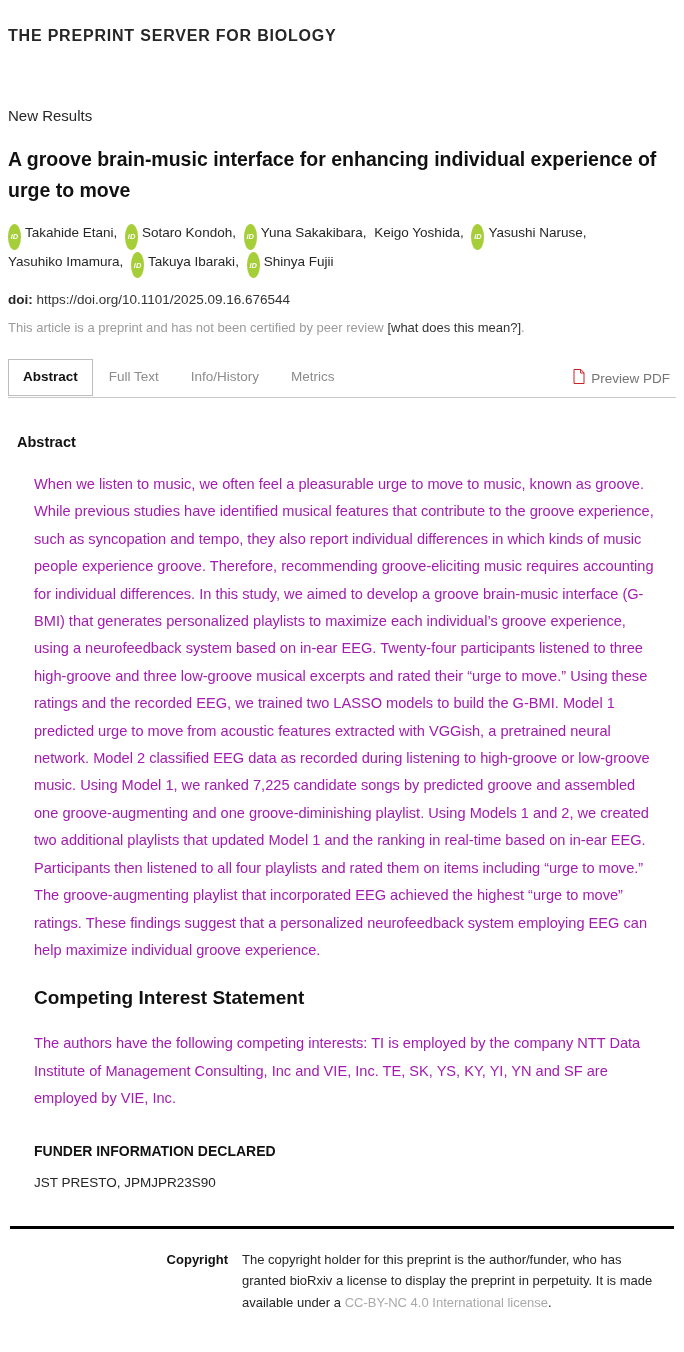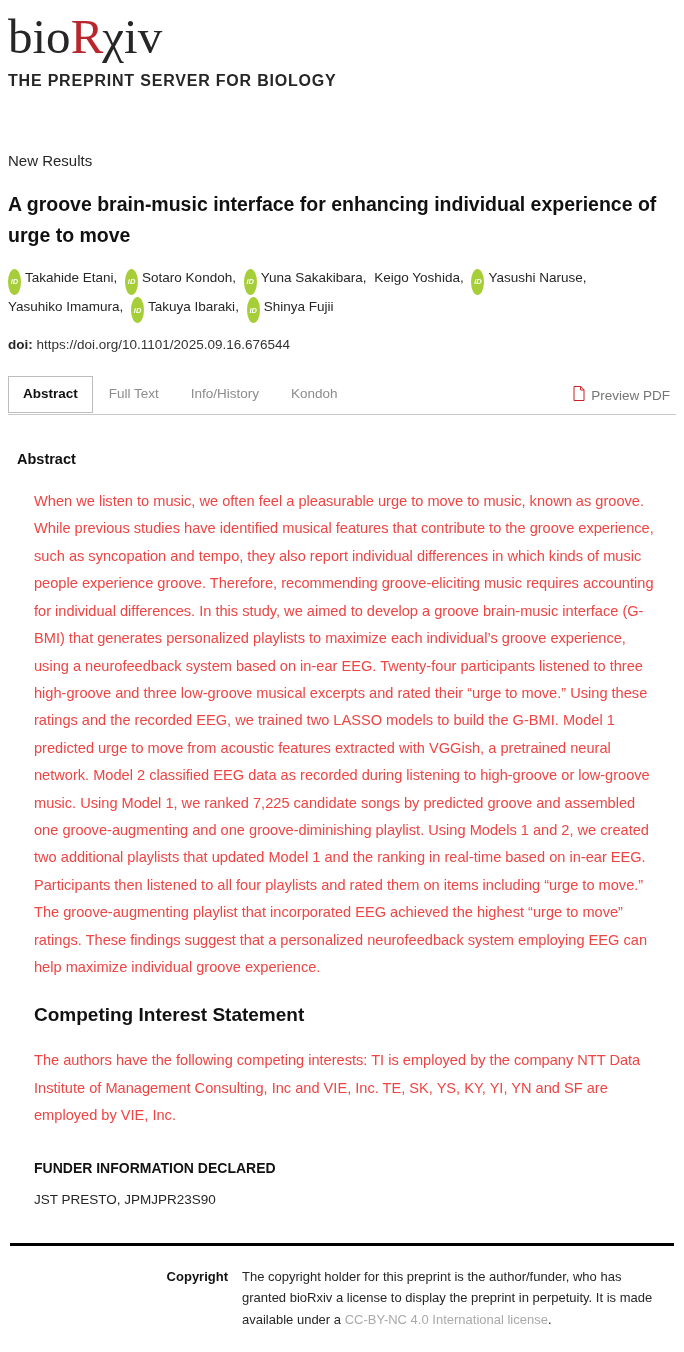--- a/index.html
+++ b/index.html
@@ -59,41 +59,40 @@
   .preview-pdf {
     margin-left:auto; display:flex; align-items:center; gap:6px;
     color:#757575; padding:10px 6px 10px 0; cursor:pointer;
   }
   .pdf-icon { display:inline-block; }
 
   
   .abs-heading { margin:36px 0 0 17px; font-size:14.5px; font-weight:bold; color:#111; }
   .body-text {
     margin:21px 20px 0 34px; font-size:14.6px; line-height:27.4px;
-    color:#ef4444; max-width:628px;
+    color:#a21caf; max-width:628px;
   }
   .sub-heading { margin:23px 0 0 34px; font-size:19px; font-weight:bold; color:#111; }
   .funder-heading { margin:30px 0 0 34px; font-size:14px; font-weight:bold; color:#111; }
   .funder-item { margin:13px 0 0 34px; font-size:13.5px; line-height:22px; color:#262626; }
   .funder-item:first-of-type { margin-top:22px; }
 
   
   .rule { border:none; border-top:3px solid #000; margin:32px 10px 0; }
   .copyright { display:flex; margin-top:20px; font-size:13px; line-height:21.5px; }
   .cr-label { width:228px; text-align:right; font-weight:bold; flex:none; color:#111; }
   .cr-text { margin-left:14px; width:424px; color:#262626; }
   .cr-link { color:#a9a9a9; cursor:pointer; }
 </style>
 </head>
 <body>
 
 <div>
 
   <div class="logo-block">
-    <div class="logo"><span>bio</span><span class="red">R</span><span class="chi">χ</span><span>iv</span></div>
     <div class="tagline">THE PREPRINT SERVER FOR BIOLOGY</div>
   </div>
 
   <div class="section-label">New Results</div>
 
   <h1 class="title">A groove brain-music interface for enhancing individual experience of urge to move</h1>
 
   <div class="authors">
     <span class="author"><span class="orcid">iD</span><span>Takahide Etani</span><span>,</span></span>
     <span class="author"><span class="orcid">iD</span><span>Sotaro Kondoh</span><span>,</span></span>
@@ -103,26 +102,29 @@
     <span class="author"><span>Yasuhiko Imamura</span><span>,</span></span>
     <span class="author"><span class="orcid">iD</span><span>Takuya Ibaraki</span><span>,</span></span>
     <span class="author"><span class="orcid">iD</span><span>Shinya Fujii</span><span></span></span>
   </div>
 
   <div class="doi-line">
     <span class="doi-label">doi:</span>
     <a class="doi-url" href="#">https://doi.org/10.1101/2025.09.16.676544</a>
   </div>
 
+  <div class="note">
+    <span>This article is a preprint and has not been certified by peer review </span><span class="link">[what does this mean?]</span><span>.</span>
+  </div>
 
   <div class="tabs">
     <div class="tab active">Abstract</div>
     <div class="tab">Full Text</div>
     <div class="tab">Info/History</div>
-    <div class="tab">Kondoh</div>
+    <div class="tab">Metrics</div>
     <div class="preview-pdf">
       <span class="pdf-icon">
         <svg width="12" height="15" viewBox="0 0 12 15">
             <path d="M1 .5h6.8L11 3.8v10.7H1z" fill="none" stroke="#cb2027" stroke-width="1"></path>
             <path d="M7.6.5v3.5H11" fill="none" stroke="#cb2027" stroke-width="1"></path>
           </svg>
       </span>
       <span>Preview PDF</span>
     </div>
   </div>

